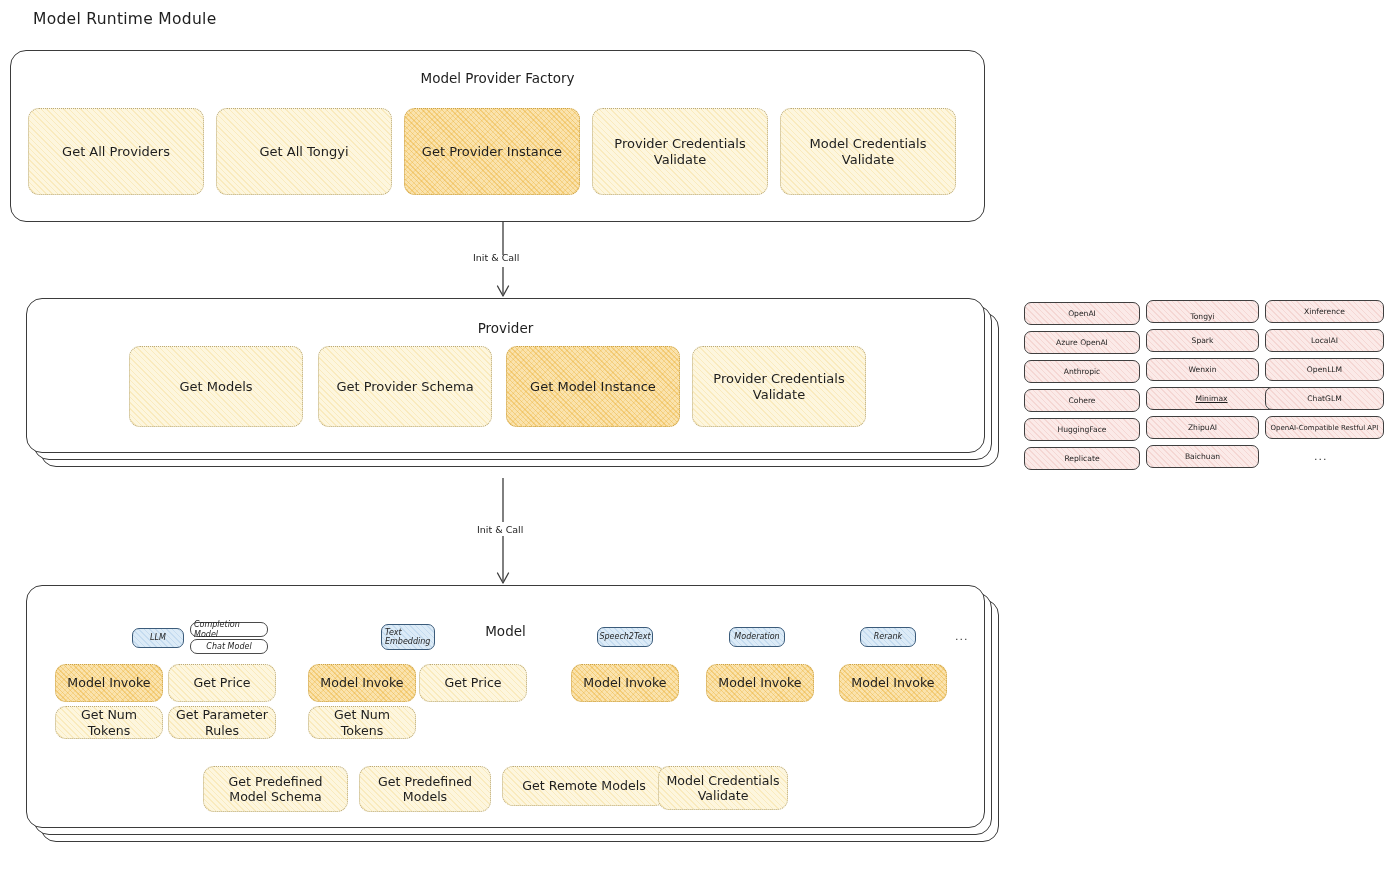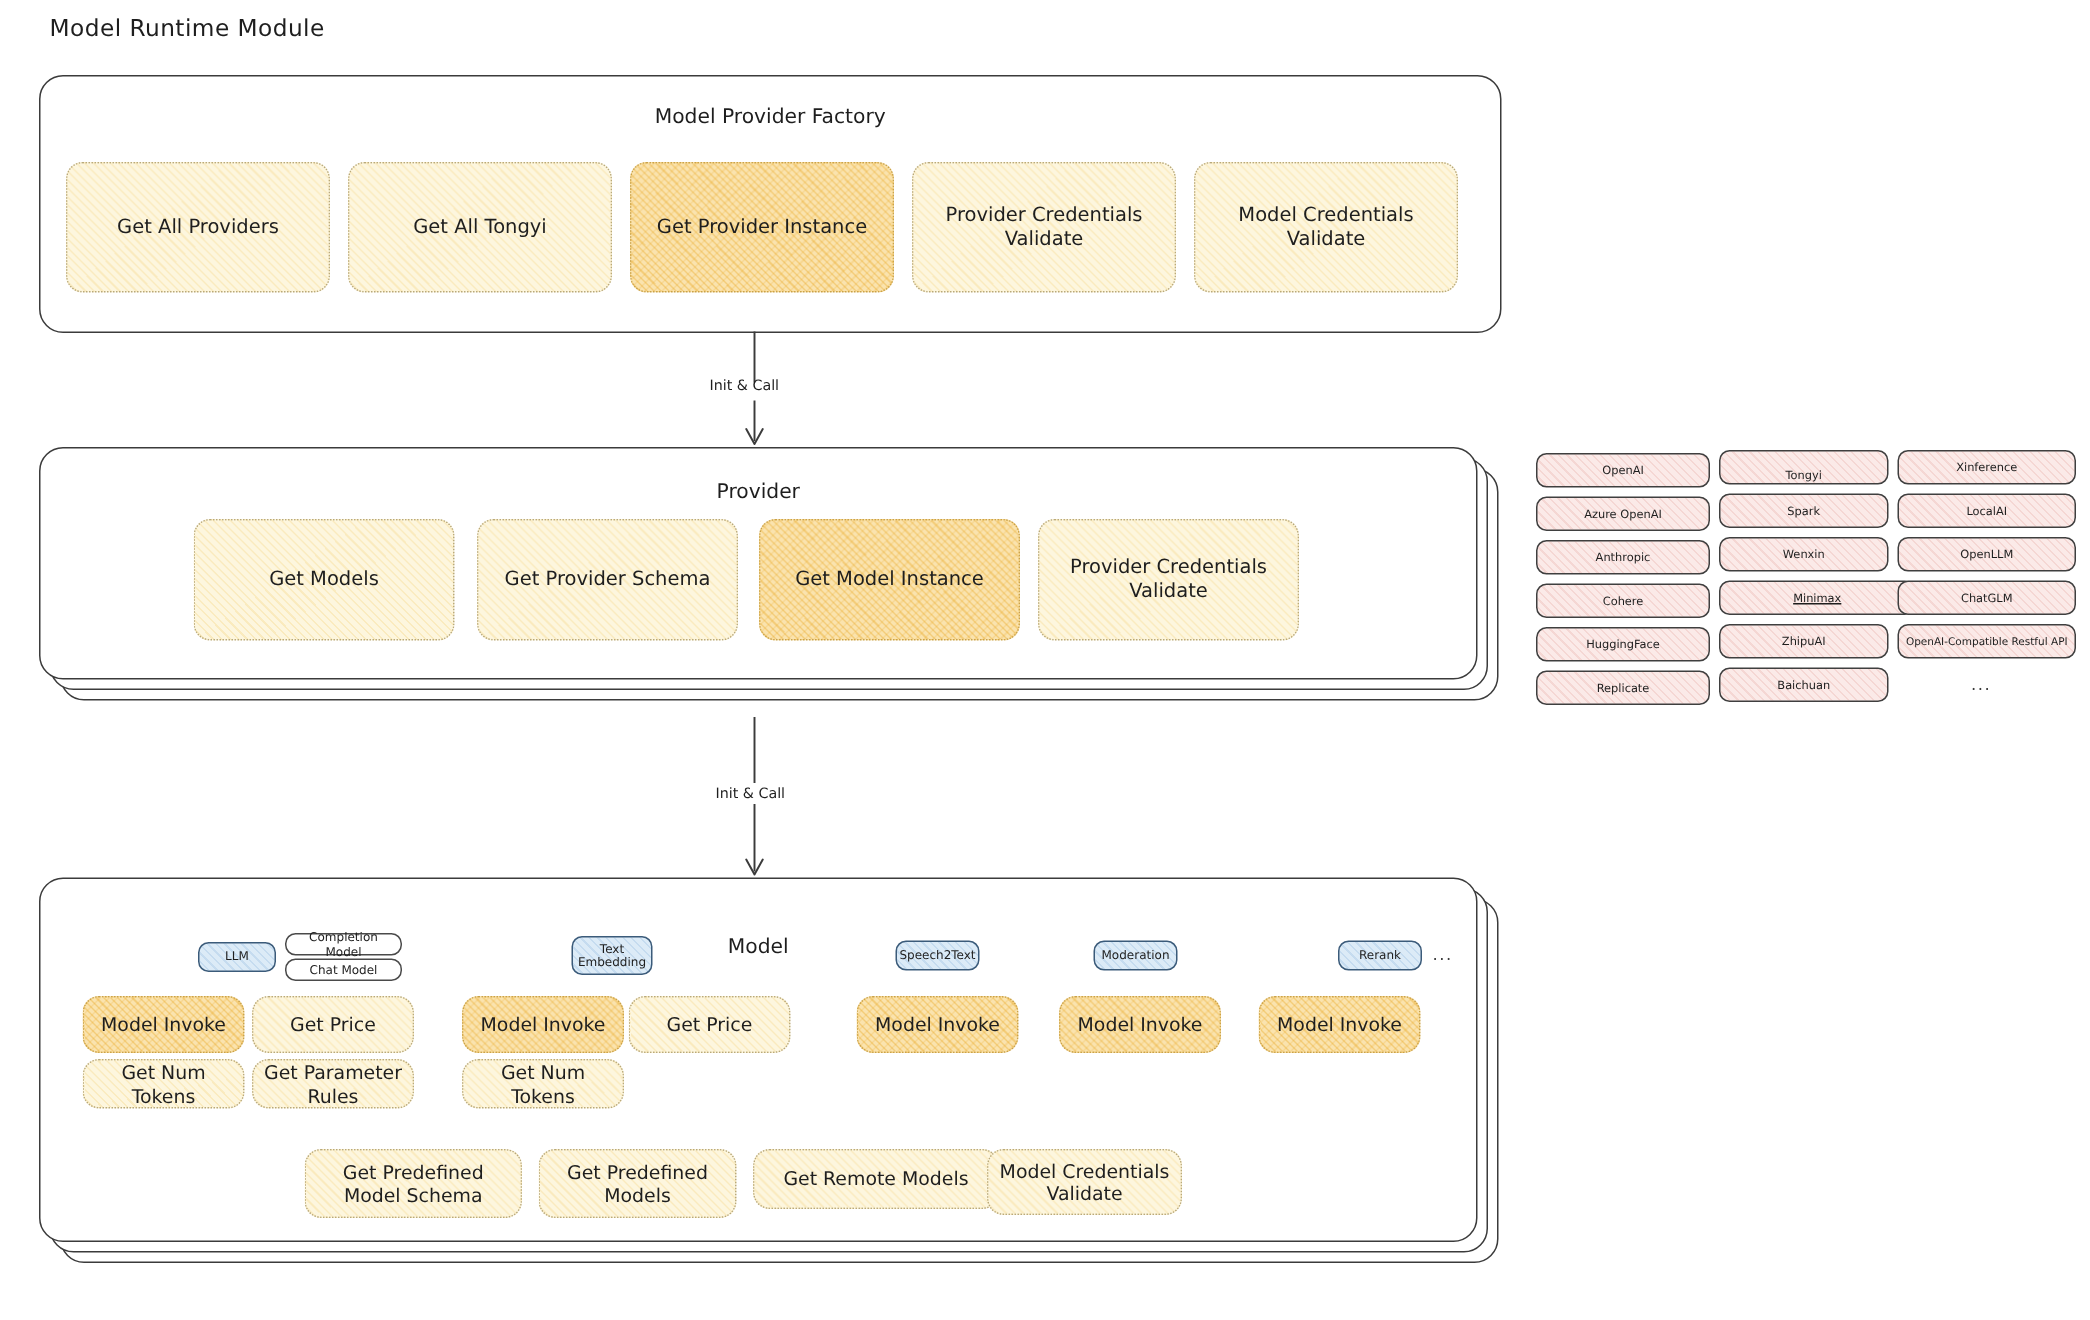--- a/index.html
+++ b/index.html
@@ -45,22 +45,22 @@
       repeating-linear-gradient(45deg, rgba(233,168,36,.38) 0 1px, rgba(255,255,255,0) 1px 3.4px),
       repeating-linear-gradient(-45deg, rgba(233,168,36,.20) 0 1px, rgba(255,255,255,0) 1px 4px),
       #fae3ae;
     border-color:#c9a24a;
   }
   .card.small{font-size:12.6px;}
 
   
   .badge{
     position:absolute;box-sizing:border-box;border:1.1px solid #4a4a4a;border-radius:6px;
-    display:flex;align-items:center;justify-content:center;text-align:center;
-    font-size:8px;line-height:1.15;color:#1e1e1e;padding:1px 3px;
+    display:flex;align-items:center;justify-content:center;text-align:left;
+    font-size:8px;line-height:1.15;color:#1e1e1e;padding:1px 3px;font-style:italic;
   }
   .badge.blue{
     background:
       repeating-linear-gradient(45deg, rgba(80,140,200,.16) 0 1px, rgba(255,255,255,0) 1px 4px),
       #dcebf7;
     border-color:#3b5b7a;border-radius:7px;
   }
   .badge.white{background:#fff;border-radius:7px;}
 
   
@@ -77,21 +77,21 @@
   .arrow-label{position:absolute;font-size:9.5px;color:#1e1e1e;white-space:nowrap;}
   .ellipsis{position:absolute;font-size:11px;color:#3b3b3b;letter-spacing:1px;}
 </style>
 </head>
 <body>
 
 <div class="canvas">
 
   <div class="abs" id="page-title">Model Runtime Module</div>
 
-  <div class="abs container" style="left:26px;top:50px;width:975px;height:172px;padding-left:16px;">
+  <div class="abs container" style="left:10px;top:50px;width:975px;height:172px;padding-left:16px;">
     <div class="caption" style="top:19px;">Model Provider Factory</div>
 
     <div class="card" style="left:17px;top:57px;width:176px;height:87px;">
       <span>Get All Providers</span>
     </div>
     <div class="card" style="left:205px;top:57px;width:176px;height:87px;">
       <span>Get All Tongyi</span>
     </div>
     <div class="card hot" style="left:393px;top:57px;width:176px;height:87px;">
       <span>Get Provider Instance</span>
@@ -247,21 +247,21 @@
         <span>Model Invoke</span>
       </div>
 
       <div class="badge blue" style="left:702px;top:41px;width:56px;height:20px;">
         <span>Moderation</span>
       </div>
       <div class="card hot small" style="left:679px;top:78px;width:108px;height:38px;">
         <span>Model Invoke</span>
       </div>
 
-      <div class="badge blue" style="left:833px;top:41px;width:56px;height:20px;margin-left:32px;">
+      <div class="badge blue" style="left:833px;top:41px;width:56px;height:20px;">
         <span>Rerank</span>
       </div>
       <div class="card hot small" style="left:812px;top:78px;width:108px;height:38px;">
         <span>Model Invoke</span>
       </div>
 
       <div class="ellipsis" style="left:928px;top:44px;">...</div>
 
       <div class="card small" style="left:176px;top:180px;width:145px;height:46px;">
         <span>Get Predefined Model Schema</span>

